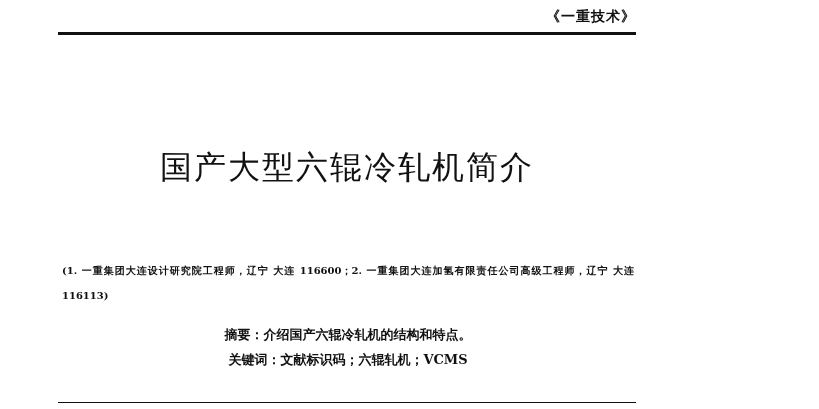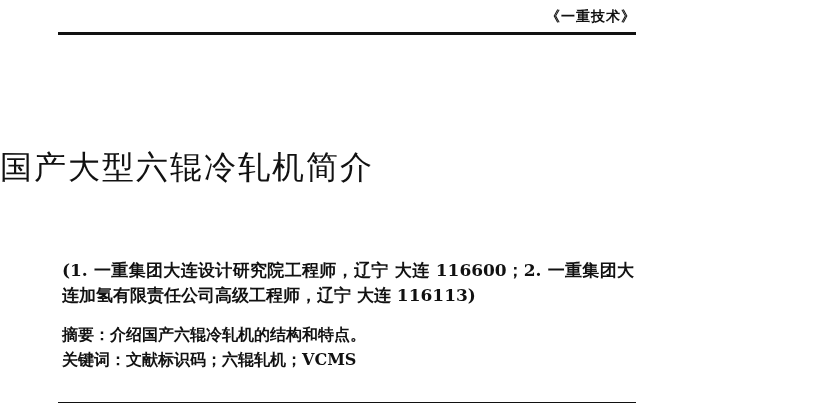--- a/index.html
+++ b/index.html
@@ -46,21 +46,21 @@
     height: 3px;
     box-sizing: border-box;
   }
 
   
   .title {
     position: absolute;
     left: 0;
     right: 0;
     top: 125px;
-    text-align: left;
+    text-align: center;
     font-size: 32px;
     font-weight: normal;
     letter-spacing: 2px;
     font-family: "DejaVu Serif", "Liberation Serif", serif;
   }
 
   
   .authors {
     position: absolute;
     left: 0;
@@ -80,35 +80,36 @@
     display: inline-block;
     width: 14px;
   }
 
   
   .affiliation {
     position: absolute;
     left: 62px;
     right: 60px;
     top: 258px;
-    font-size: 17px;
+    font-size: 10px;
     line-height: 25px;
     font-weight: bold;
     text-align: justify;
   }
 
   
   .meta {
     position: absolute;
     left: 62px;
     right: 60px;
     top: 322px;
-    font-size: 16px;
+    font-size: 13px;
     line-height: 25px;
     font-weight: bold;
+    text-align: center;
   }
   .meta-line {
     white-space: nowrap;
   }
   .label {
     display: inline;
   }
   .gap-md { display: inline-block; width: 16px; }
   .gap-lg { display: inline-block; width: 26px; }
 

